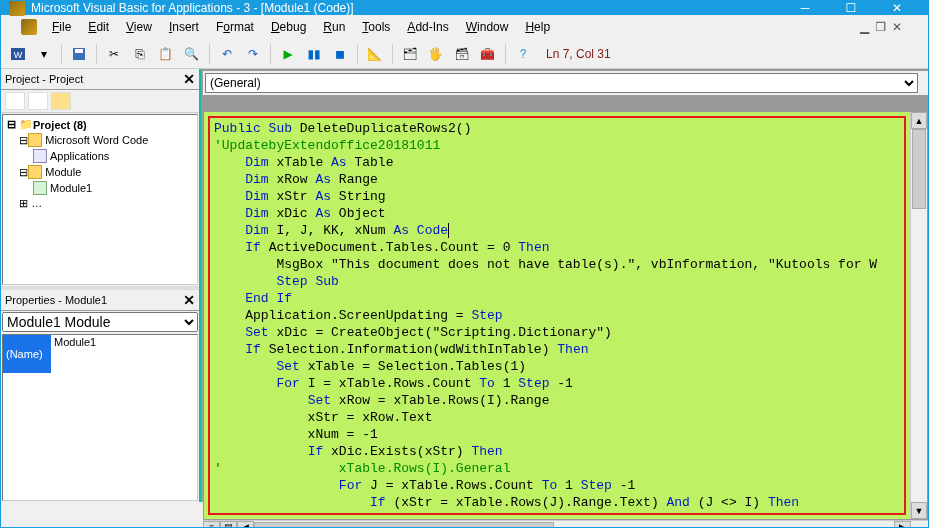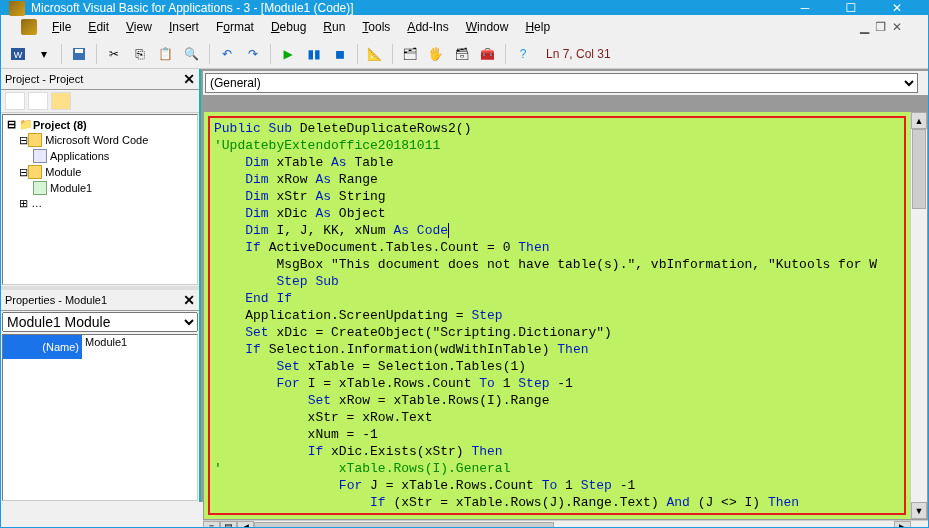--- a/index.html
+++ b/index.html
@@ -31,21 +31,21 @@
 .mod { background: #d6f5d6; border: 1px solid #7a7; }
 .tree .ind1 { padding-left: 14px; }
 .tree .ind2 { padding-left: 28px; }
 .tree .bold { font-weight: bold; }
 .splitter { height: 4px; background: #ddd; cursor: row-resize; }
 .prop-tabs { display: flex; font-size: 11px; border-bottom: 1px solid #999; }
 .prop-tabs .tab { padding: 2px 8px; border: 1px solid #999; border-bottom: none; background: #fff; margin-right: -1px; }
 .prop-tabs .tab.inactive { background: #eee; }
 .prop-grid { flex: 1; background: #fff; border: 1px inset #ccc; margin: 1px; font-size: 11px; }
 .prop-row { display: flex; }
-.prop-row .k { width: 79px; background: #1a73e8; color: #fff; padding: 6px 3px; text-align: right; }
+.prop-row .k { width: 48px; background: #1a73e8; color: #fff; padding: 13px 3px; }
 .prop-row .v { flex: 1; padding: 1px 3px; }
 .prop-combo { margin: 1px; }
 .prop-combo select { width: 100%; font-size: 14px; }
 .code-area { flex: 1; display: flex; flex-direction: column; background: #999; padding: 2px 0 0 2px; }
 .code-combos { display: flex; gap: 4px; padding: 2px 10px 2px 2px; background: #f0f0f0; }
 .code-combos select { flex: 1; font-size: 12px; height: 20px; background: #fff; border: 1px solid #7a7a7a; }
 .code-wrap { flex: 1; display: flex; background: #bef264; margin: 16px 0 0 0; border: 1px solid #999; position: relative; }
 .code-inner { flex: 1; border: 2px solid #e41b1b; margin: 4px; overflow: hidden; position: relative; }
 .code { font-family: Consolas, "Courier New", monospace; font-size: 13px; line-height: 17px; padding: 2px 4px; white-space: pre; color: #000; }
 .kw { color: #0018c4; }

